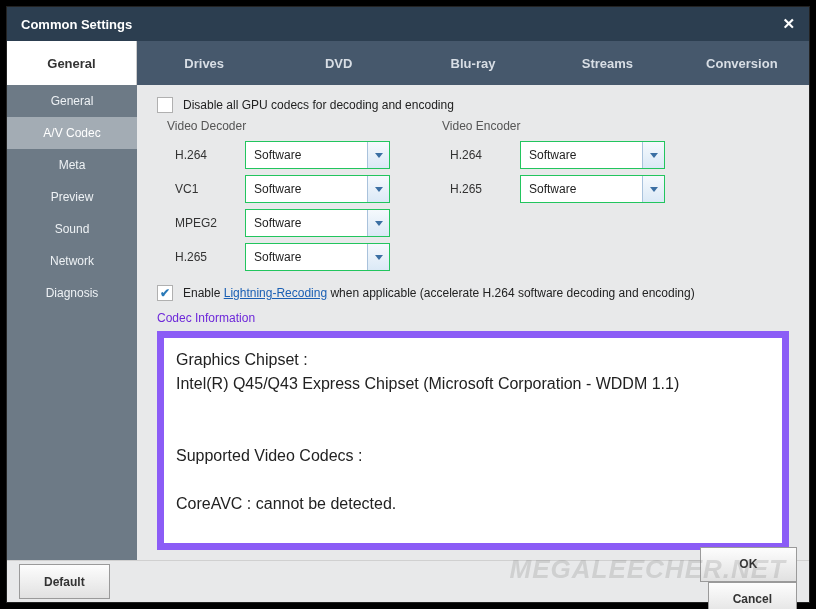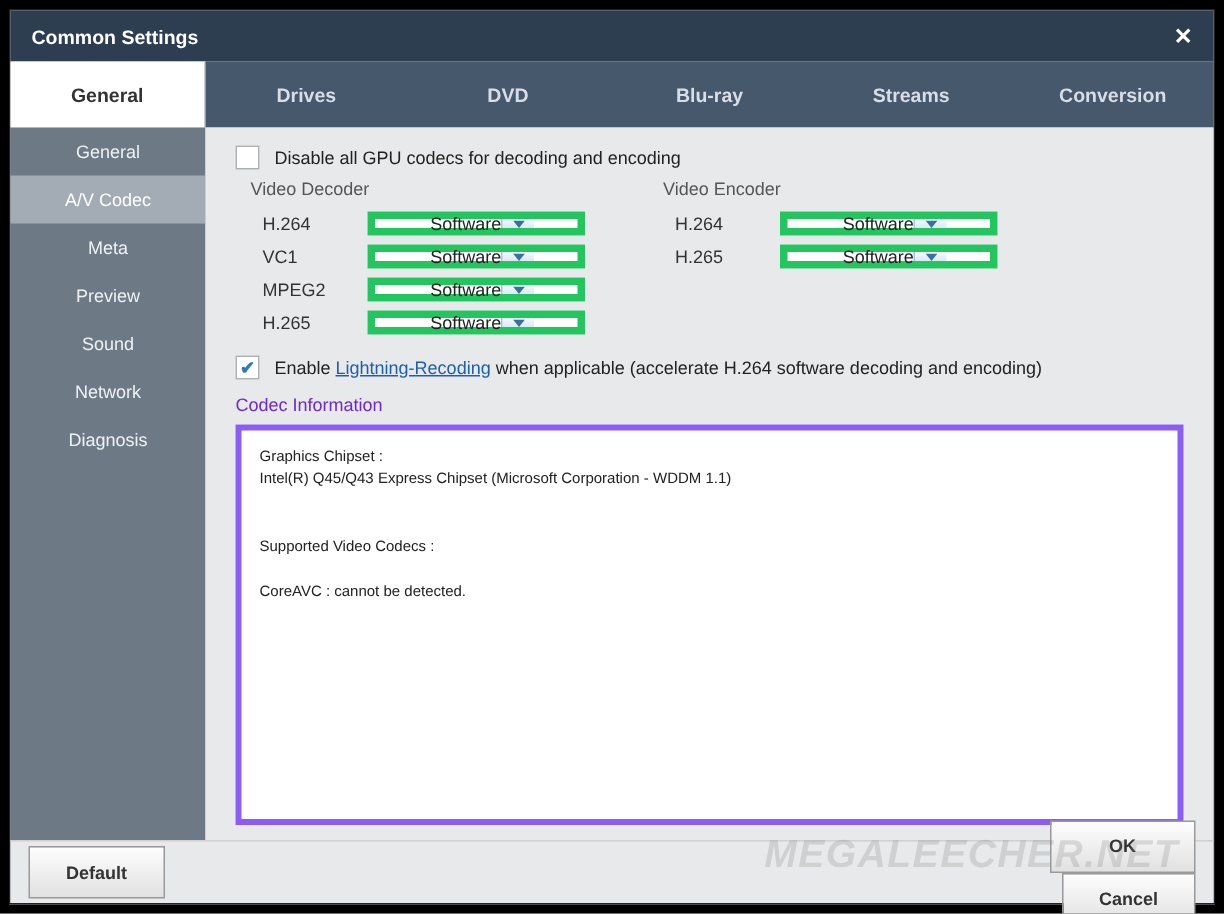--- a/index.html
+++ b/index.html
@@ -19,27 +19,27 @@
 .content { flex: 1; background: #e8e9ea; padding: 12px 20px 10px 20px; display: flex; flex-direction: column; font-size: 12px; color: #222; }
 .row { display: flex; align-items: center; margin-bottom: 6px; }
 .chk { width: 16px; height: 16px; background: #fff; border: 1px solid #b0b0b0; margin-right: 10px; display: inline-flex; align-items: center; justify-content: center; cursor: pointer; }
 .chk.checked::after { content: "✔"; color: #2a7ab8; font-size: 12px; font-weight: bold; }
 .chk.disabled { background: #eee; border-color: #ccc; cursor: default; }
 .cols { display: flex; gap: 60px; margin-left: 18px; margin-bottom: 8px; }
 .col { }
 .col-head { color: #555; margin-bottom: 8px; margin-left: -8px; }
 .form-row { display: flex; align-items: center; margin-bottom: 6px; }
 .form-label { width: 70px; color: #333; }
-.select { width: 145px; height: 16px; border: 5px solid #22c55e; background: #fff; display: flex; align-items: center; justify-content: center; padding: 0 0 0 8px; font-size: 12px; cursor: pointer; }
+.select { width: 145px; height: 28px; border: 1px solid #22c55e; background: #fff; display: flex; align-items: center; justify-content: space-between; padding: 0 0 0 8px; font-size: 12px; cursor: pointer; }
 .select .caret { width: 22px; height: 100%; border-left: 1px solid #a9c2dc; display: flex; align-items: center; justify-content: center; background: linear-gradient(#f5f9fd,#dbe9f6); }
 .caret svg { width: 8px; height: 5px; }
 .link { color: #1a5fb4; text-decoration: underline; cursor: pointer; }
 .disabled-text { color: #a0a0a0; }
 .codec-info-label { margin: 4px 0 6px 0; color: #6d28d9; }
-.codec-box { flex: 1; background: #fff; border: 4px solid #8b5cf6; padding: 10px 12px; font-size: 10px; color: #222; line-height: 1.5; min-height: 170px; }
+.codec-box { flex: 1; background: #fff; border: 7px solid #8b5cf6; padding: 10px 12px; font-size: 16px; color: #222; line-height: 1.5; min-height: 170px; }
 .footer { height: 42px; display: flex; align-items: center; justify-content: space-between; padding: 0 12px; background: #e8e9ea; border-top: 1px solid #d0d0d0; }
 .btn { height: 35px; min-width: 84px; background: linear-gradient(#fdfdfd,#e1e1e1); border: 1px solid #9a9a9a; font-size: 12px; font-weight: bold; color: #333; cursor: pointer; display: inline-flex; align-items: center; justify-content: center; padding: 0 24px; }
 .btn + .btn { margin-left: 8px; }
 .footer-right { display: flex; flex-direction: column; }
 .watermark { position: fixed; bottom: 24px; right: 30px; font-size: 26px; font-style: italic; font-weight: bold; color: rgba(120,120,120,0.22); letter-spacing: 1px; pointer-events: none; }
 </style>
 </head>
 <body>
 
 <div class="window">

